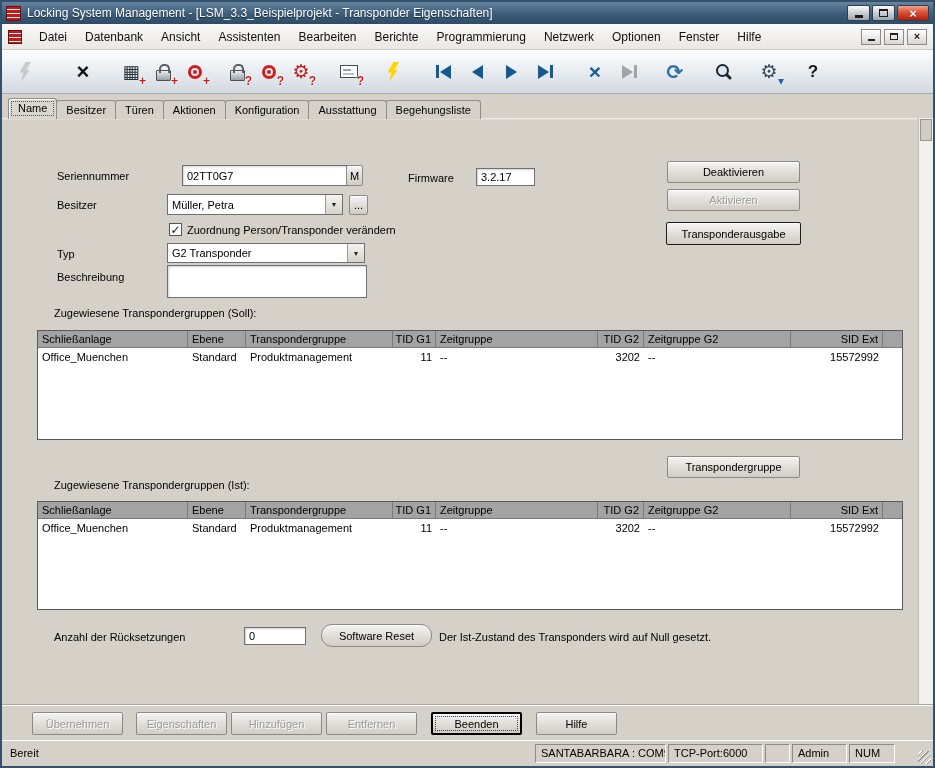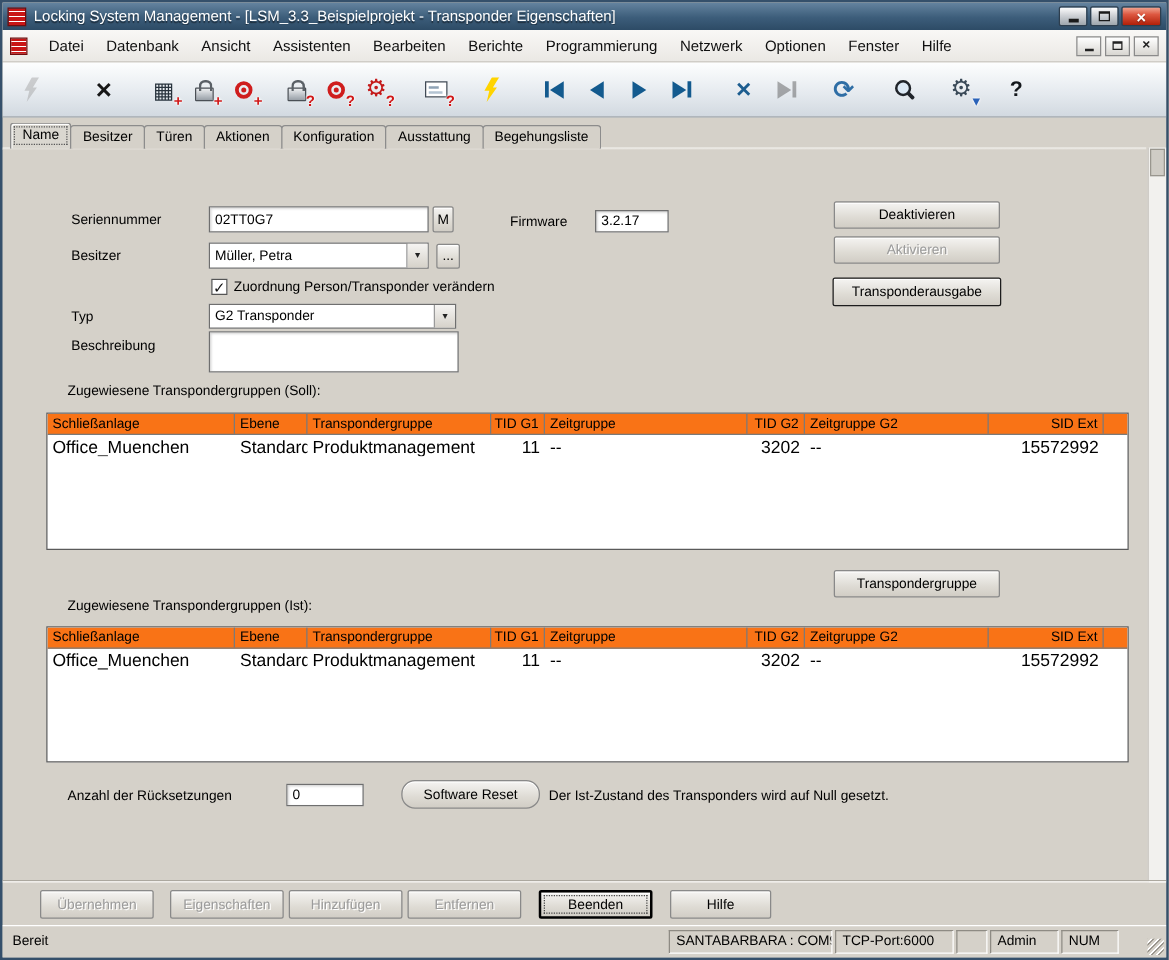--- a/index.html
+++ b/index.html
@@ -82,46 +82,46 @@
     background:linear-gradient(#f7f6f3,#d5d1c9); z-index:2; }
 
   
   .vscroll { position:absolute; right:0; top:116px; width:15px; height:588px; background:#f2f1ee; border-left:1px solid #c3c0ba; }
   .vthumb { position:absolute; left:1px; right:1px; top:1px; height:22px; background:#cfccc5; border:1px solid #99968e; }
 
   
   .lbl { position:absolute; font-size:11px; color:#000; white-space:nowrap; }
   .edit { position:absolute; background:#fff; border:1px solid #6f6f6f; box-shadow:inset 1px 1px 2px rgba(0,0,0,.18);
     font-size:11px; padding:2px 4px; color:#000; }
-  input.edit { outline:none; }
+  input.edit { outline:none;margin-left:15px; }
   .ro { display:flex; align-items:center; }
   .btn { position:absolute; font-size:11px; color:#000; background:linear-gradient(#f5f4f2,#dedbd4 60%,#d1cdc5);
     border:1px solid #898989; border-radius:2px; display:flex; align-items:center; justify-content:center;
     box-shadow:inset 0 1px 0 #fff; padding:0; }
   .btn.default { border-color:#1d1d1d; }
   .btn.disabled { color:#9b9b9b; text-shadow:1px 1px 0 #fff; }
   .btn.focused { border:2px solid #000; outline:1px dotted #444; outline-offset:-5px; }
   .combo { position:absolute; background:#fff; border:1px solid #6f6f6f; display:flex; align-items:center;
     font-size:11px; padding-left:4px; color:#000; }
   .combo .cval { flex:1; white-space:nowrap; overflow:hidden; }
   .arrowbtn { width:17px; align-self:stretch; background:linear-gradient(#f5f4f2,#d6d2ca); border-left:1px solid #9a9a9a;
     display:flex; align-items:center; justify-content:center; font-size:7px; color:#222; }
   .cb { position:absolute; width:13px; height:13px; background:#fff; border:1px solid #555;
     display:flex; align-items:center; justify-content:center; font-size:12px; font-weight:bold; color:#111; line-height:12px; }
 
   
   .dtable { position:absolute; background:#fff; border:1px solid #5a5a5a; display:flex; flex-direction:column; overflow:hidden; }
-  .thead { display:flex; height:17px; background:#f97316; border-bottom:1px solid #7a7a7a; flex:0 0 auto; }
+  .thead { display:flex; height:17px; background:#a3a3a3; border-bottom:1px solid #7a7a7a; flex:0 0 auto; }
   .th { font-size:11px; padding:1px 4px; border-right:1px solid #7a7a7a; display:flex; align-items:center;
     white-space:nowrap; overflow:hidden; color:#000; }
   .th.r { justify-content:flex-end; }
   .th.fill { flex:1; border-right:none; }
   .tbody { flex:1; }
   .trow { display:flex; height:17px; }
-  .td { font-size:14px; padding:1px 4px; display:flex; align-items:center; white-space:nowrap; overflow:hidden; color:#000;text-align:right; }
+  .td { font-size:11px; padding:1px 4px; display:flex; align-items:center; white-space:nowrap; overflow:hidden; color:#000;text-align:right; }
   .td.r { justify-content:flex-end; }
 
   
   .hsep { position:absolute; left:0; right:0; top:702px; height:2px; border-top:1px solid #aca89f; border-bottom:1px solid #fbfaf7; }
   .footerbtns { position:absolute; left:0; top:710px; right:0; height:23px; }
   .footerbtns .btn { top:0; height:23px; }
   .statusbar { position:absolute; left:0; right:0; bottom:0; height:26px; background:#d5d1c9; border-top:1px solid #fff; }
   .sb-ready { position:absolute; left:8px; top:6px; font-size:11px; color:#000; }
   .sb-panel { position:absolute; top:3px; height:19px; border:1px solid; border-color:#8e8b84 #ffffff #ffffff #8e8b84;
     padding:2px 5px; font-size:11px; color:#000; white-space:nowrap; overflow:hidden; }

